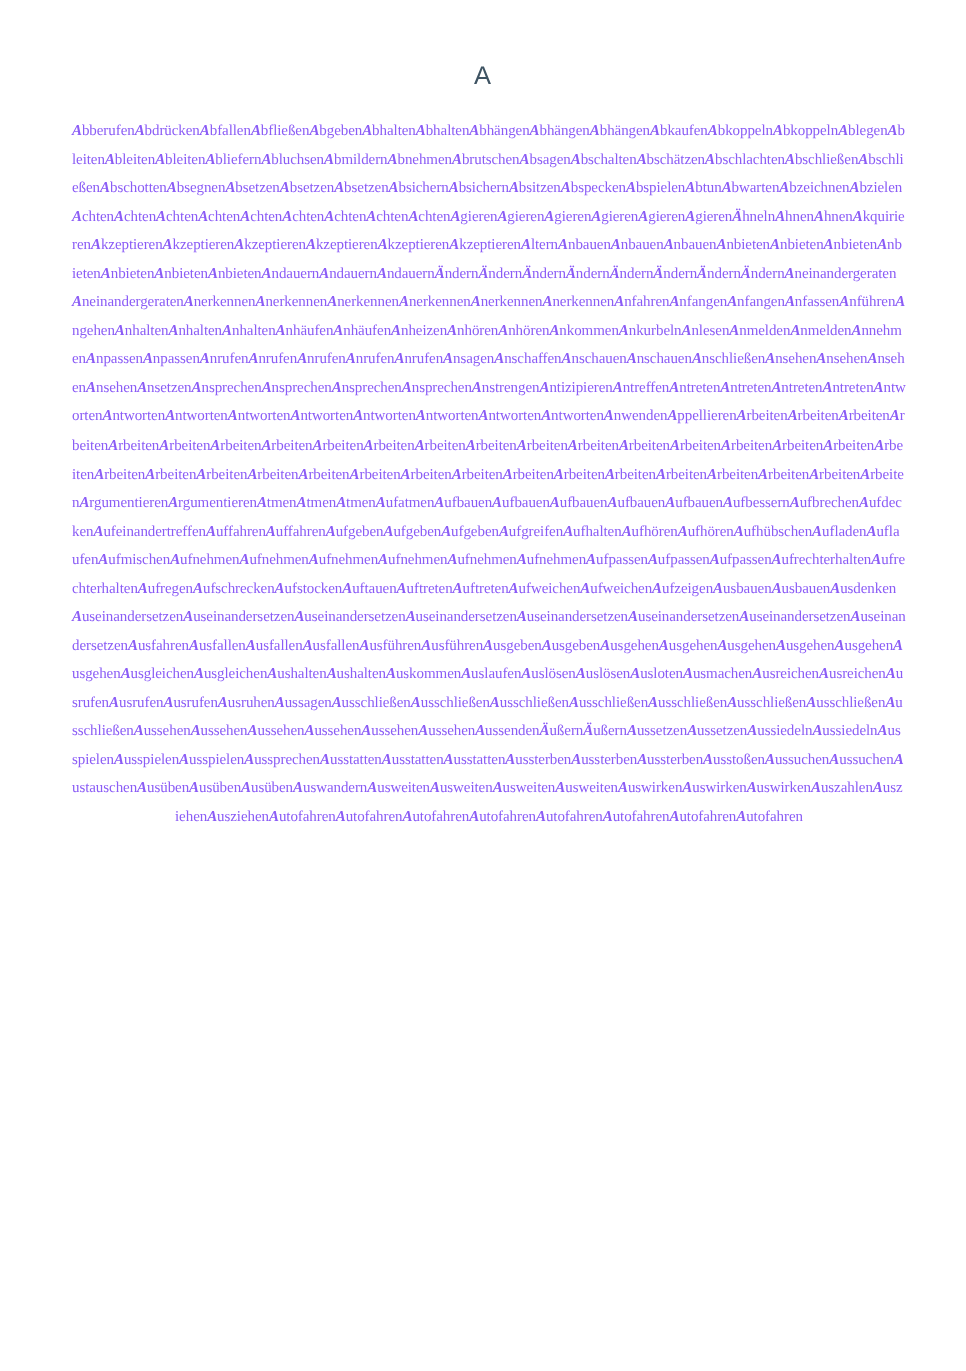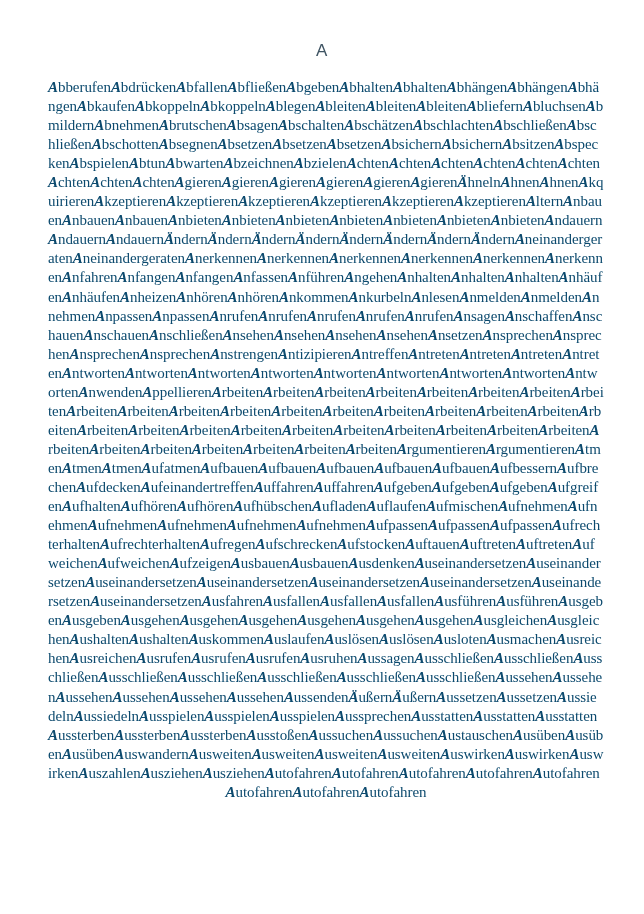--- a/index.html
+++ b/index.html
@@ -35,29 +35,29 @@
     line-height: 1;
     user-select: none;
   }
   .word-block {
     margin: 0;
     padding: 0;
     position: absolute;
     left: 48px;
     top: 78px;
     width: 556px;
-    font-size: 15px;
+    font-size: 10px;
     line-height: 19.05px;
     text-align: justify;
     text-align-last: center;
     word-break: break-all;
     overflow-wrap: anywhere;
     hyphens: none;
     letter-spacing: -0.05px;
-    color: #0c4a6e;
+    color: #8b5cf6;
   }
   .word-block .w {
     white-space: normal;
   }
   
   .cap {
     font-style: italic;
     font-weight: 700;
     font-family: "Liberation Serif", "DejaVu Serif", serif;
   }

